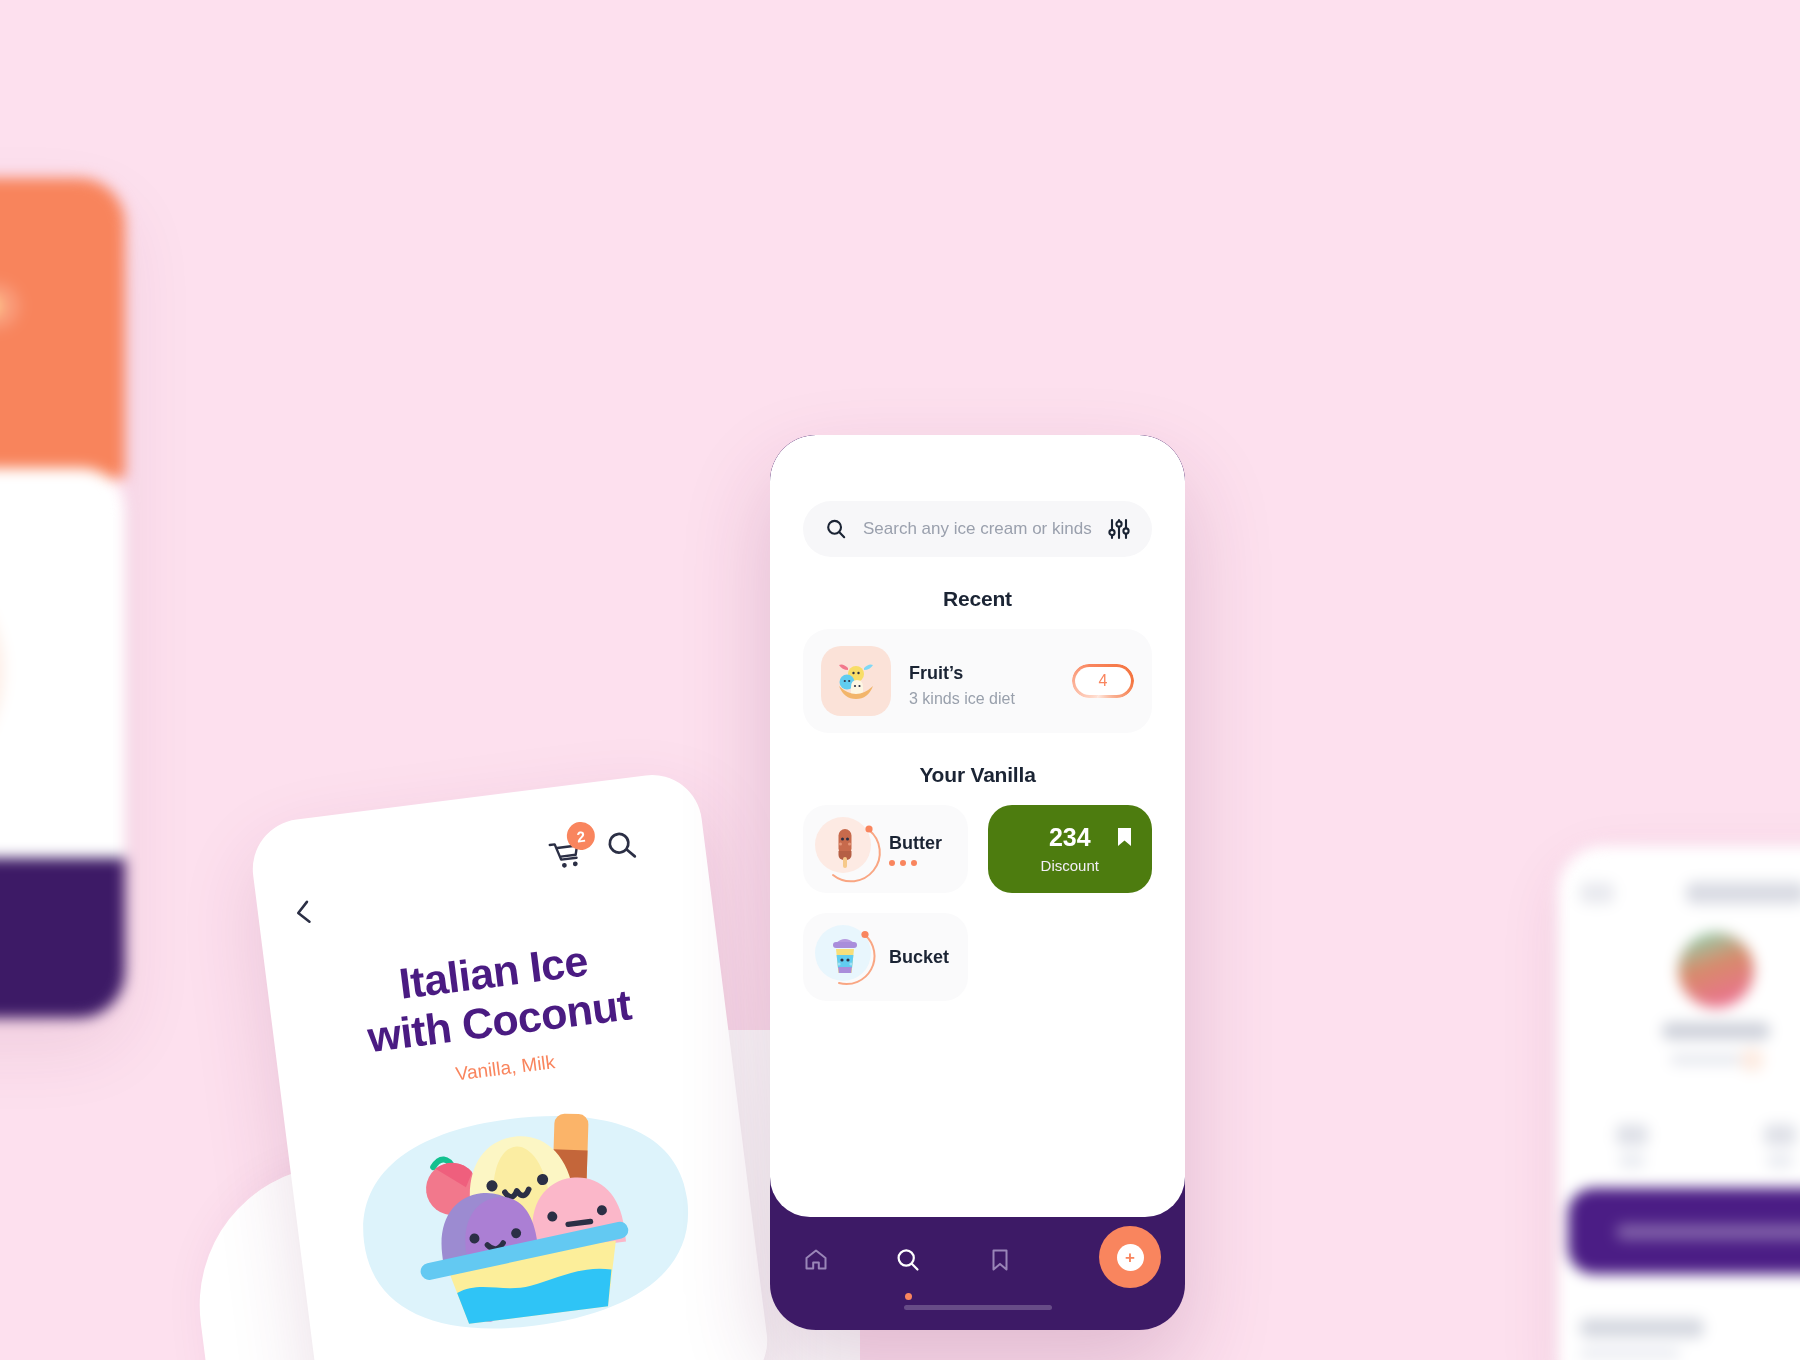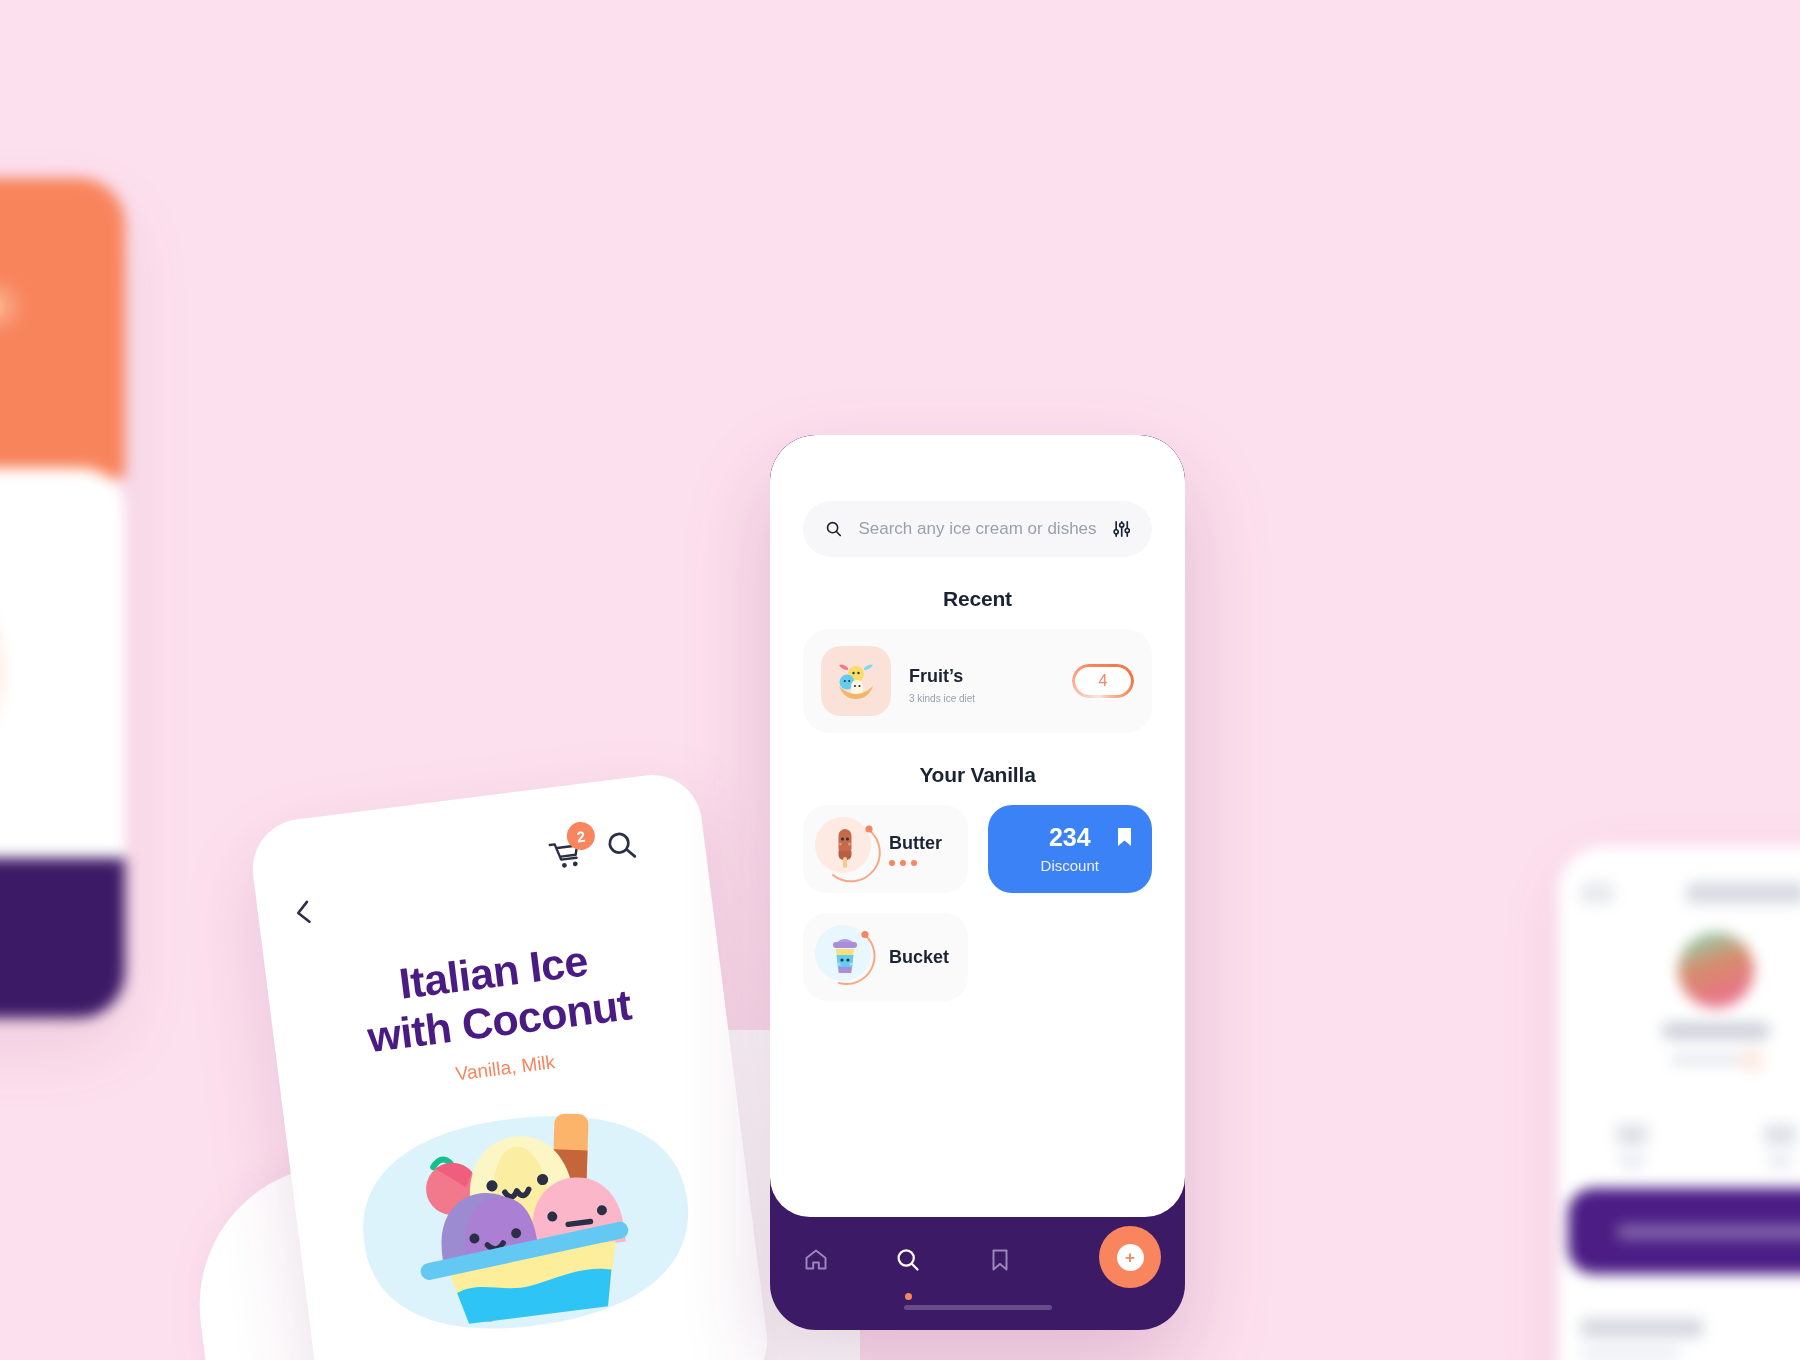--- a/index.html
+++ b/index.html
@@ -202,21 +202,21 @@
   .recent-card {
     margin-top:18px; height:104px; border-radius:26px; background:#fafafb;
     display:flex; align-items:center; padding:0 18px; gap:18px;
   }
   .recent-thumb {
     width:70px; height:70px; border-radius:20px; background:#fbe2d8; flex:none;
     display:flex; align-items:center; justify-content:center;
   }
   .recent-texts { flex:1;margin-top:8px; }
   .recent-name { font-size:18px; font-weight:700; color:#1b2434; }
-  .recent-desc { font-size:10px; color:#99a0ac; margin-top:6px; }
+  .recent-desc { font-size:16px; color:#99a0ac; margin-top:6px; }
   .recent-badge {
     width:62px; height:34px; border-radius:17px; flex:none;
     background:#fff; position:relative;
     display:flex; align-items:center; justify-content:center;
     color:#f9855e; font-size:16px; font-weight:500;
   }
   .recent-badge::before {
     content:""; position:absolute; inset:0; border-radius:17px; padding:2.6px;
     background: conic-gradient(from 200deg, #ffe2d6 0deg, #f9855e 120deg, #f4743f 250deg, #ffe9e0 359deg);
     -webkit-mask: linear-gradient(#000 0 0) content-box, linear-gradient(#000 0 0);
@@ -234,21 +234,21 @@
     position:absolute; left:0; top:0; width:72px; height:72px;
   }
   .cat-label { font-size:18px; font-weight:600; color:#1b2434; }
   .cat-dots { display:flex; gap:5px; margin-top:6px; }
   .cat-dots i { width:6px; height:6px; border-radius:50%; background:#f9855e; display:block; }
 
   .promo {
     border-radius:24px; height:88px; position:relative;
     display:flex; flex-direction:column; align-items:center; justify-content:center;
   }
-  .promo-dark { background:#3b82f6; }
+  .promo-dark { background:#4d7c0f; }
   .promo-orange { background:#f9855e; }
   .promo-num { color:#fff; font-size:25px; font-weight:700; line-height:1; }
   .promo-lbl { color:#f3eef8; font-size:15px; font-weight:400; margin-top:7px; }
   .promo-bm { position:absolute; right:20px; top:22px; }
   .promo-chev {
     position:absolute; right:7px; top:9px; width:34px; height:70px; border-radius:17px;
     background:rgba(255,255,255,0.22);
     display:flex; align-items:center; justify-content:center;
   }
 
@@ -401,21 +401,21 @@
   <div id="phone">
 
     <div class="screen">
 
 
       <div class="ph-search">
         <svg width="22" height="22" viewBox="0 0 22 22">
           <circle cx="9.6" cy="9.3" r="6.4" fill="none" stroke="#1b2434" stroke-width="2.1"></circle>
           <path d="M14.4 14.2 L19.2 19.2" stroke="#1b2434" stroke-width="2.1" stroke-linecap="round"></path>
         </svg>
-        <div class="sp">Search any ice cream or dishes</div>
+        <div class="sp">Search any ice cream or kinds</div>
         <svg width="22" height="22" viewBox="0 0 22 22">
           <path d="M4 2 V20 M11 2 V20 M18 2 V20" stroke="#1b2434" stroke-width="2.1" stroke-linecap="round"></path>
           <circle cx="4" cy="14.5" r="2.6" fill="#fff" stroke="#1b2434" stroke-width="2.1"></circle>
           <circle cx="11" cy="6" r="2.6" fill="#fff" stroke="#1b2434" stroke-width="2.1"></circle>
           <circle cx="18" cy="13" r="2.6" fill="#fff" stroke="#1b2434" stroke-width="2.1"></circle>
         </svg>
       </div>
 
       <div class="ph-sec-title">Recent</div>
 

